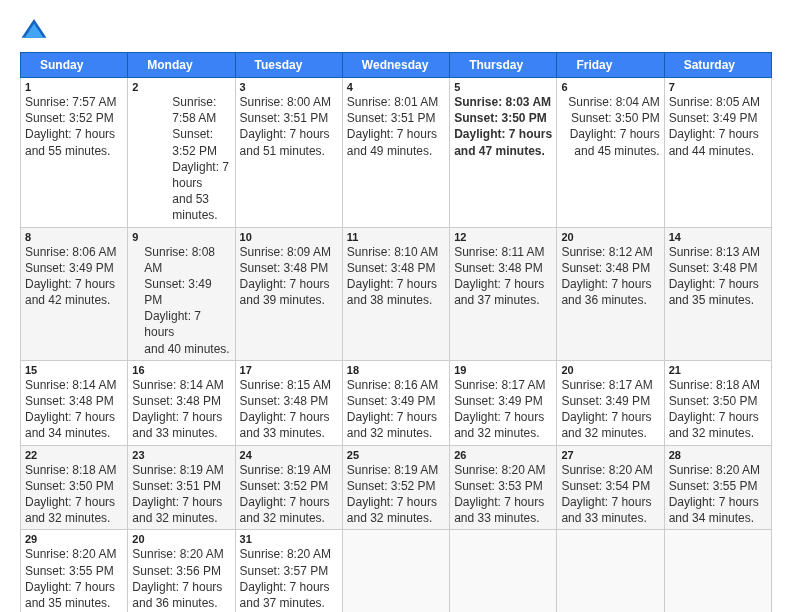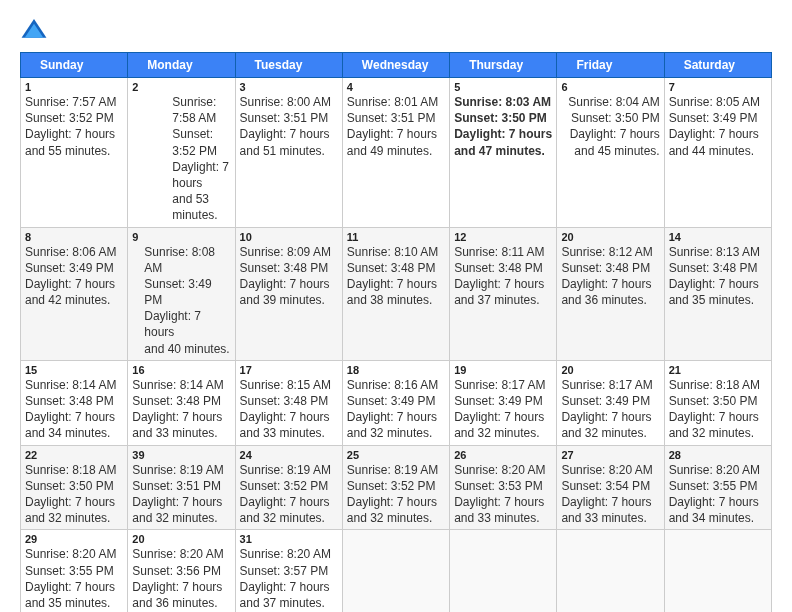--- a/index.html
+++ b/index.html
@@ -289,21 +289,21 @@
         </tr>
         <tr>
           <td>
             <span class="day-num">22</span>
             <div class="day-info" style="white-space: pre-line;">Sunrise: 8:18 AM
 Sunset: 3:50 PM
 Daylight: 7 hours
 and 32 minutes.</div>
           </td>
           <td>
-            <span class="day-num">39</span>
+            <span class="day-num">23</span>
             <div class="day-info" style="white-space: pre-line;">Sunrise: 8:19 AM
 Sunset: 3:51 PM
 Daylight: 7 hours
 and 32 minutes.</div>
           </td>
           <td>
             <span class="day-num">24</span>
             <div class="day-info" style="white-space: pre-line;">Sunrise: 8:19 AM
 Sunset: 3:52 PM
 Daylight: 7 hours

